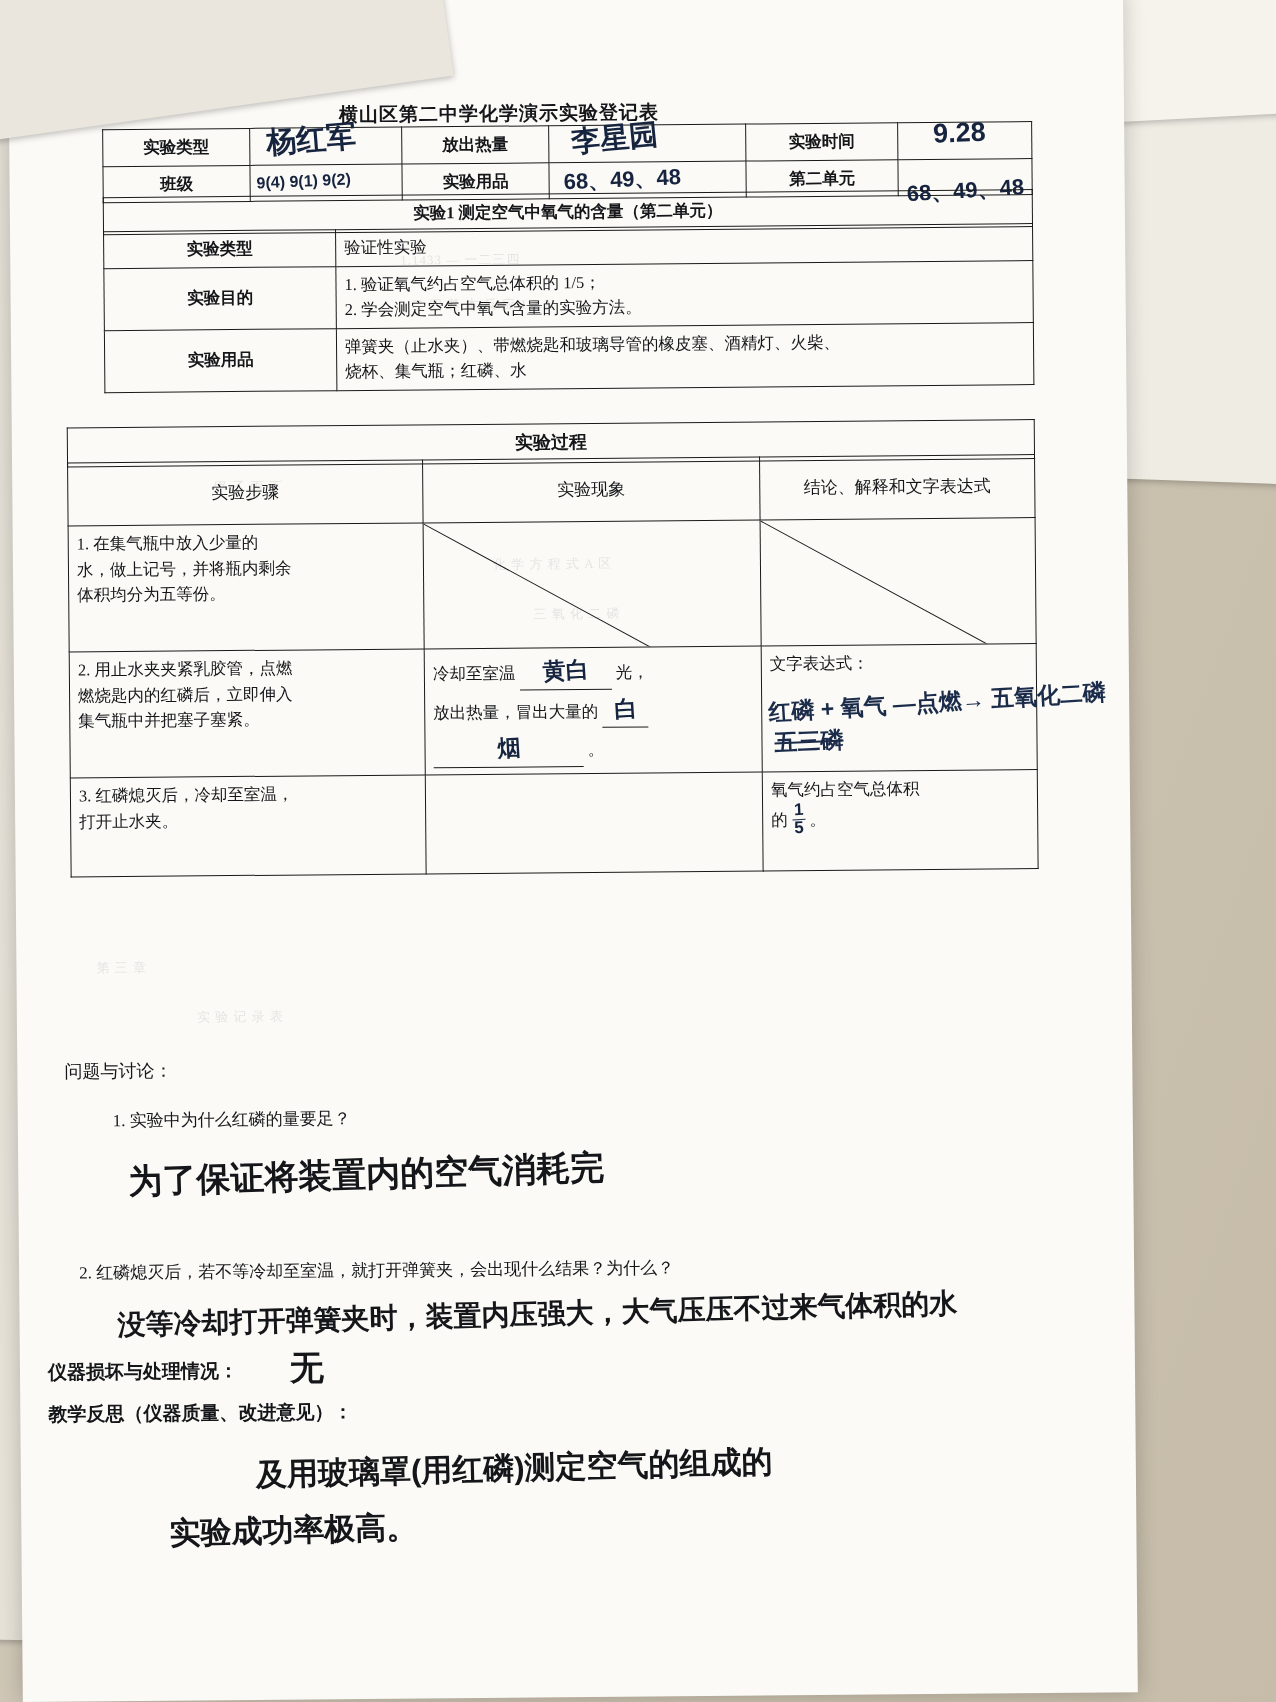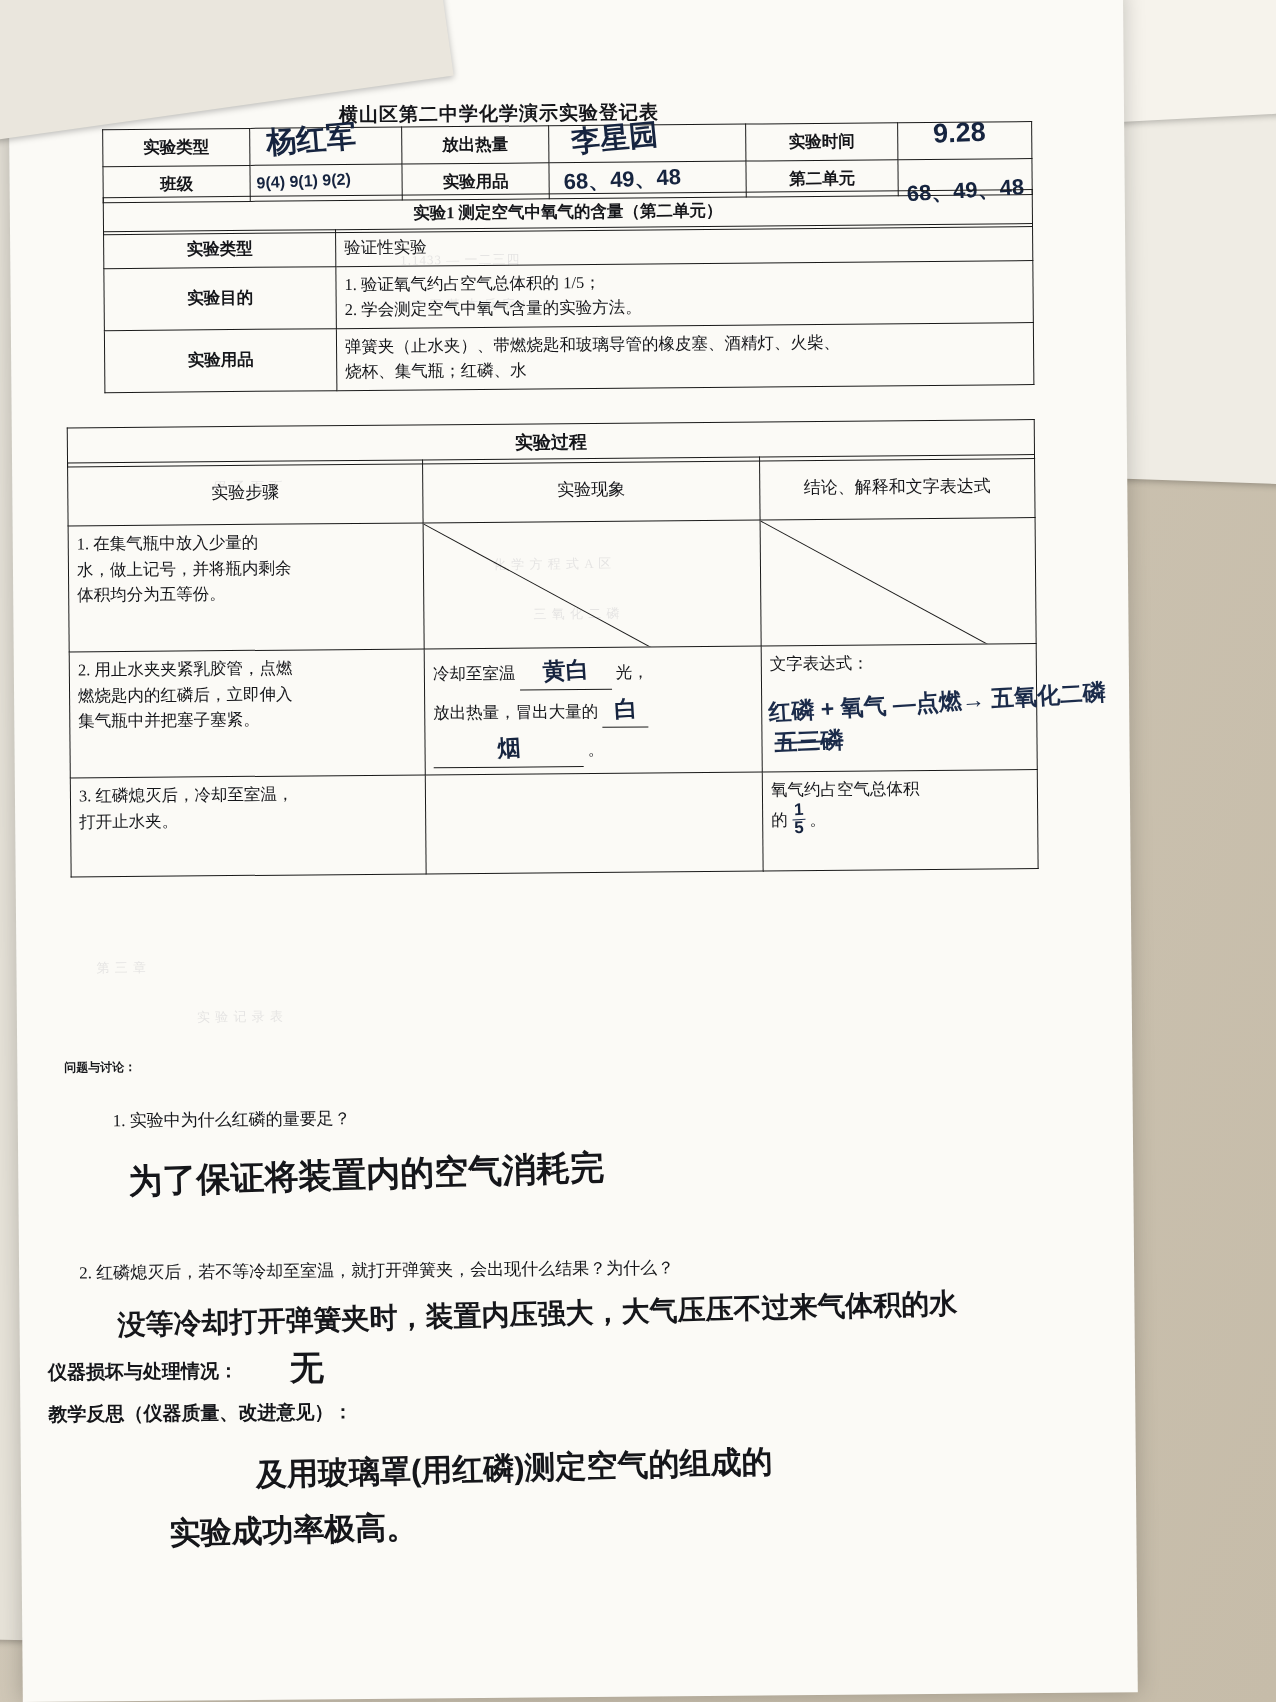--- a/index.html
+++ b/index.html
@@ -155,21 +155,21 @@
     transform: rotate(29deg);
   }
 
   
   .sec {
     position: absolute;
     color: #15161a;
     font-size: 17px;
   }
 
-  #q-title   { left: 47px;  top: 1060px; font-size: 12px; font-weight: bold; }
+  #q-title   { left: 47px;  top: 1060px; font-size: 18px; font-weight: normal; }
   #q1        { left: 95px;  top: 1110px; }
   #a1        { left: 110px; top: 1155px; font-size: 34px; transform: rotate(-1.2deg); }
   #q2        { left: 60px;  top: 1262px; }
   #a2        { left: 98px;  top: 1300px; font-size: 28px; transform: rotate(-1deg); }
   #damage-lbl{ left: 28px;  top: 1360px; font-size: 19px; font-weight: bold; }
   #damage-val{ left: 270px; top: 1348px; font-size: 34px; }
   #reflect-lbl{left: 28px;  top: 1402px; font-size: 19px; font-weight: bold; }
   #a3-1      { left: 235px; top: 1452px; font-size: 31px; transform: rotate(-1deg); }
   #a3-2      { left: 148px; top: 1512px; font-size: 31px; transform: rotate(-1deg); }
 

